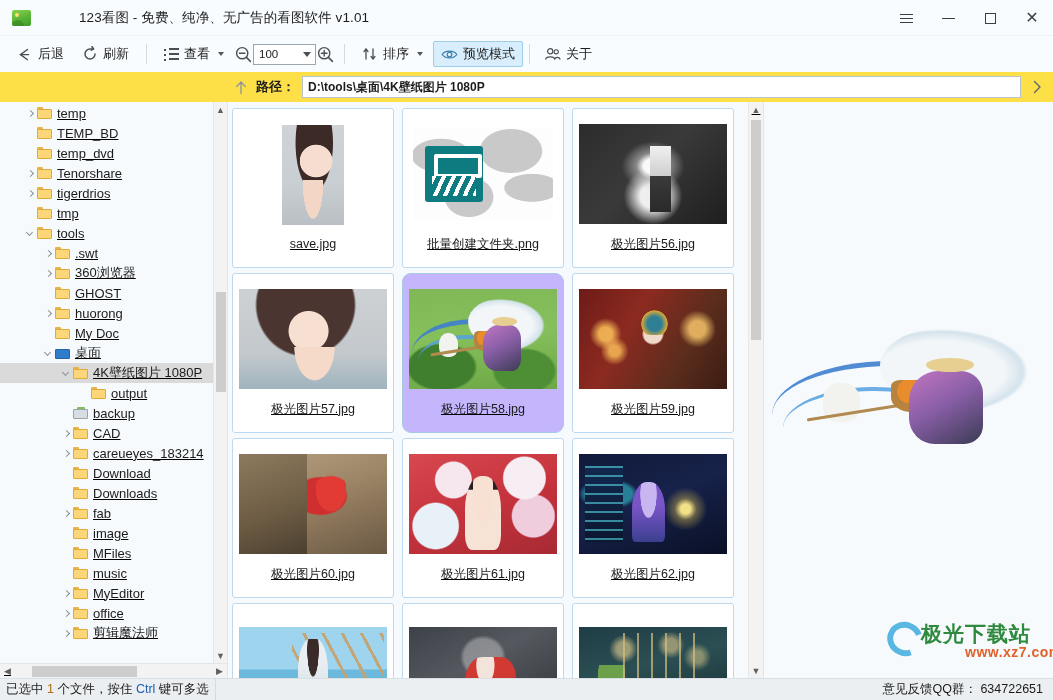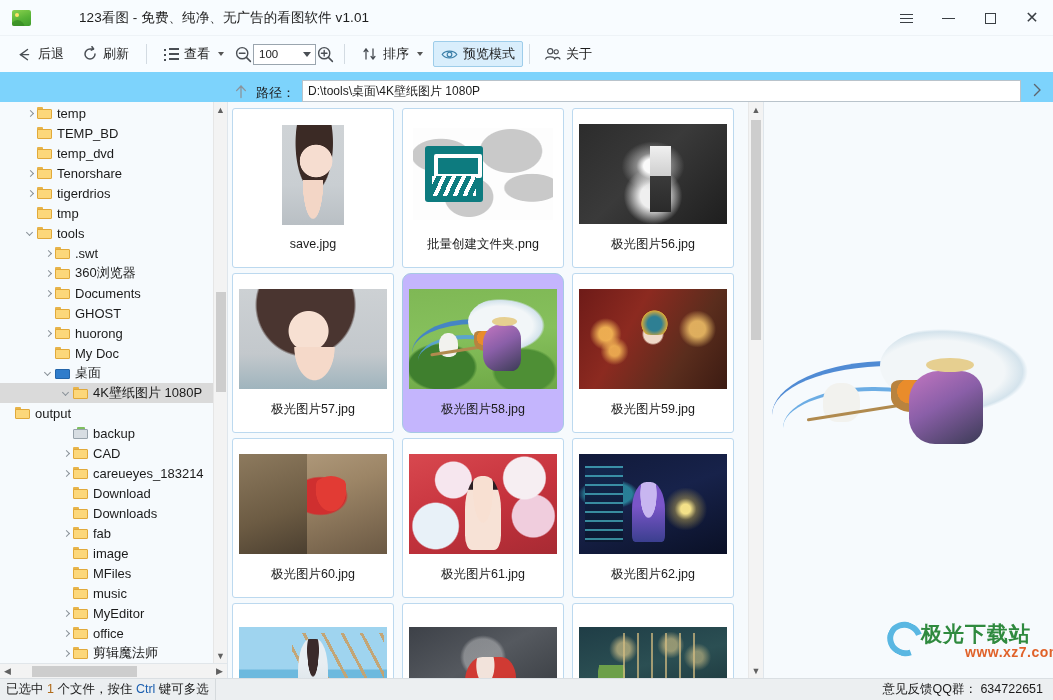--- a/index.html
+++ b/index.html
@@ -119,23 +119,24 @@
   .zoom-combo .arrow::after {
     content: ''; width: 0; height: 0;
     border-left: 4px solid transparent;
     border-right: 4px solid transparent;
     border-top: 5px solid #4a4f55;
   }
 
   
   .pathrow {
     height: 30px; min-height: 30px;
-    display: flex; align-items: flex-end;
-    background: #7dd3fc;
+    display: flex; align-items: center;
+    background: #fde047;
     padding-left: 228px;
+    font-weight: bold;
   }
   .up-arrow {
     width: 26px; height: 22px;
     display: flex; align-items: center; justify-content: center;
     color: #7b858e; font-size: 14px;
   }
   .path-label { font-size: 13px; color: #1d1d1d; margin: 0 7px 0 2px; white-space: nowrap; }
   .path-input {
     flex: 1; height: 22px;
     border: 1px solid #b9c3cb; background: #fff;
@@ -144,21 +145,21 @@
     font-size: 12px; color: #1c1c1c;
     margin-right: 4px;
   }
   .path-go {
     width: 24px; height: 24px; flex: none;
     display: flex; align-items: center; justify-content: center;
     color: #5d666e; font-size: 15px; margin-right: 4px;
   }
 
   
-  .body { flex: 1; display: flex; min-height: 0; position: relative; }
+  .body { flex: 1; display: flex; min-height: 0; position: relative; text-decoration: underline; }
 
   
   .tree-pane {
     width: 228px; min-width: 228px;
     background: #f6fafd;
     border-right: 1px solid #dfe6ec;
     display: flex; flex-direction: column;
     position: relative;
   }
   .tree-scroll {
@@ -761,75 +762,65 @@
               <span class="tw">
                 <span class="chev"></span>
               </span>
               <span class="folder ">
                 <span class="tab"></span>
                 <span class="bd"></span>
               </span>
               <span>360浏览器</span>
             </div>
             <div class="tree-row" style="padding-left: 40px;">
-              <span class="tw">
-                <span class="chev"></span>
-              </span>
-              <span class="folder ">
-                <span class="tab"></span>
-                <span class="bd"></span>
-              </span>
-              <span>Documents</span>
+              <span class="tw"></span>
+              <span class="folder ">
+                <span class="tab"></span>
+                <span class="bd"></span>
+              </span>
+              <span>GHOST</span>
             </div>
             <div class="tree-row" style="padding-left: 40px;">
-              <span class="tw"></span>
-              <span class="folder ">
-                <span class="tab"></span>
-                <span class="bd"></span>
-              </span>
-              <span>GHOST</span>
+              <span class="tw">
+                <span class="chev"></span>
+              </span>
+              <span class="folder ">
+                <span class="tab"></span>
+                <span class="bd"></span>
+              </span>
+              <span>huorong</span>
             </div>
             <div class="tree-row" style="padding-left: 40px;">
-              <span class="tw">
-                <span class="chev"></span>
-              </span>
-              <span class="folder ">
-                <span class="tab"></span>
-                <span class="bd"></span>
-              </span>
-              <span>huorong</span>
+              <span class="tw"></span>
+              <span class="folder ">
+                <span class="tab"></span>
+                <span class="bd"></span>
+              </span>
+              <span>My Doc</span>
             </div>
             <div class="tree-row" style="padding-left: 40px;">
-              <span class="tw"></span>
-              <span class="folder ">
-                <span class="tab"></span>
-                <span class="bd"></span>
-              </span>
-              <span>My Doc</span>
-            </div>
-            <div class="tree-row" style="padding-left: 40px;">
               <span class="tw">
                 <span class="chev open"></span>
               </span>
               <span class="folder desktop">
                 <span class="bd"></span>
               </span>
               <span>桌面</span>
             </div>
             <div class="tree-row selected" style="padding-left: 58px;">
               <span class="tw">
                 <span class="chev open"></span>
               </span>
               <span class="folder ">
                 <span class="tab"></span>
                 <span class="bd"></span>
               </span>
               <span>4K壁纸图片 1080P</span>
             </div>
-            <div class="tree-row" style="">
+            <div class="tree-row" style="padding-left: 76px;">
               <span class="tw"></span>
               <span class="folder ">
                 <span class="tab"></span>
                 <span class="bd"></span>
               </span>
               <span>output</span>
             </div>
             <div class="tree-row" style="padding-left: 58px;">
               <span class="tw"></span>
               <span class="folder printer">

